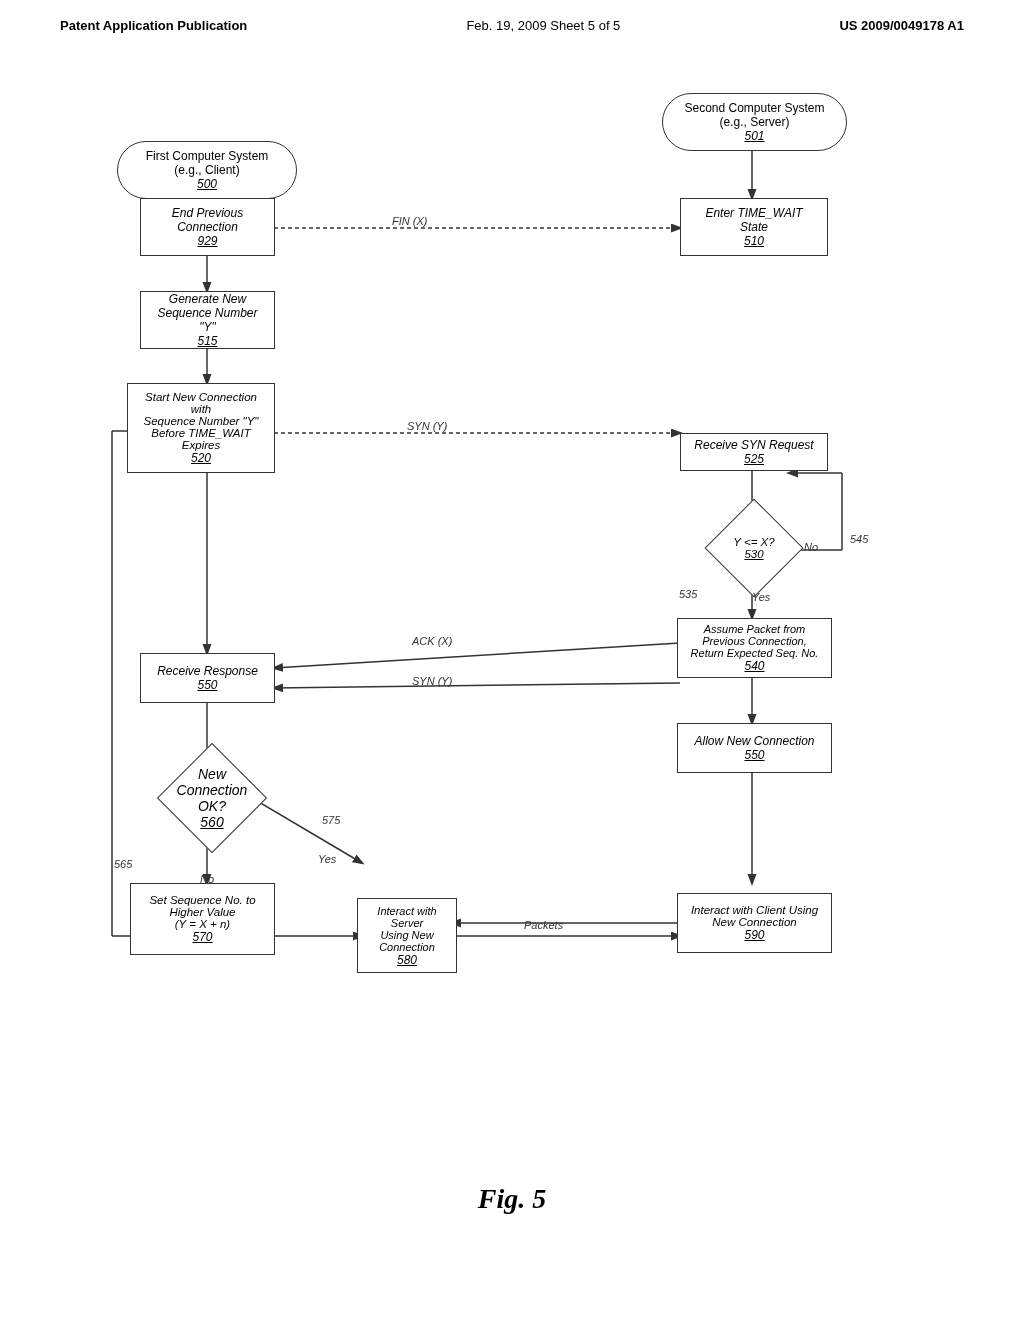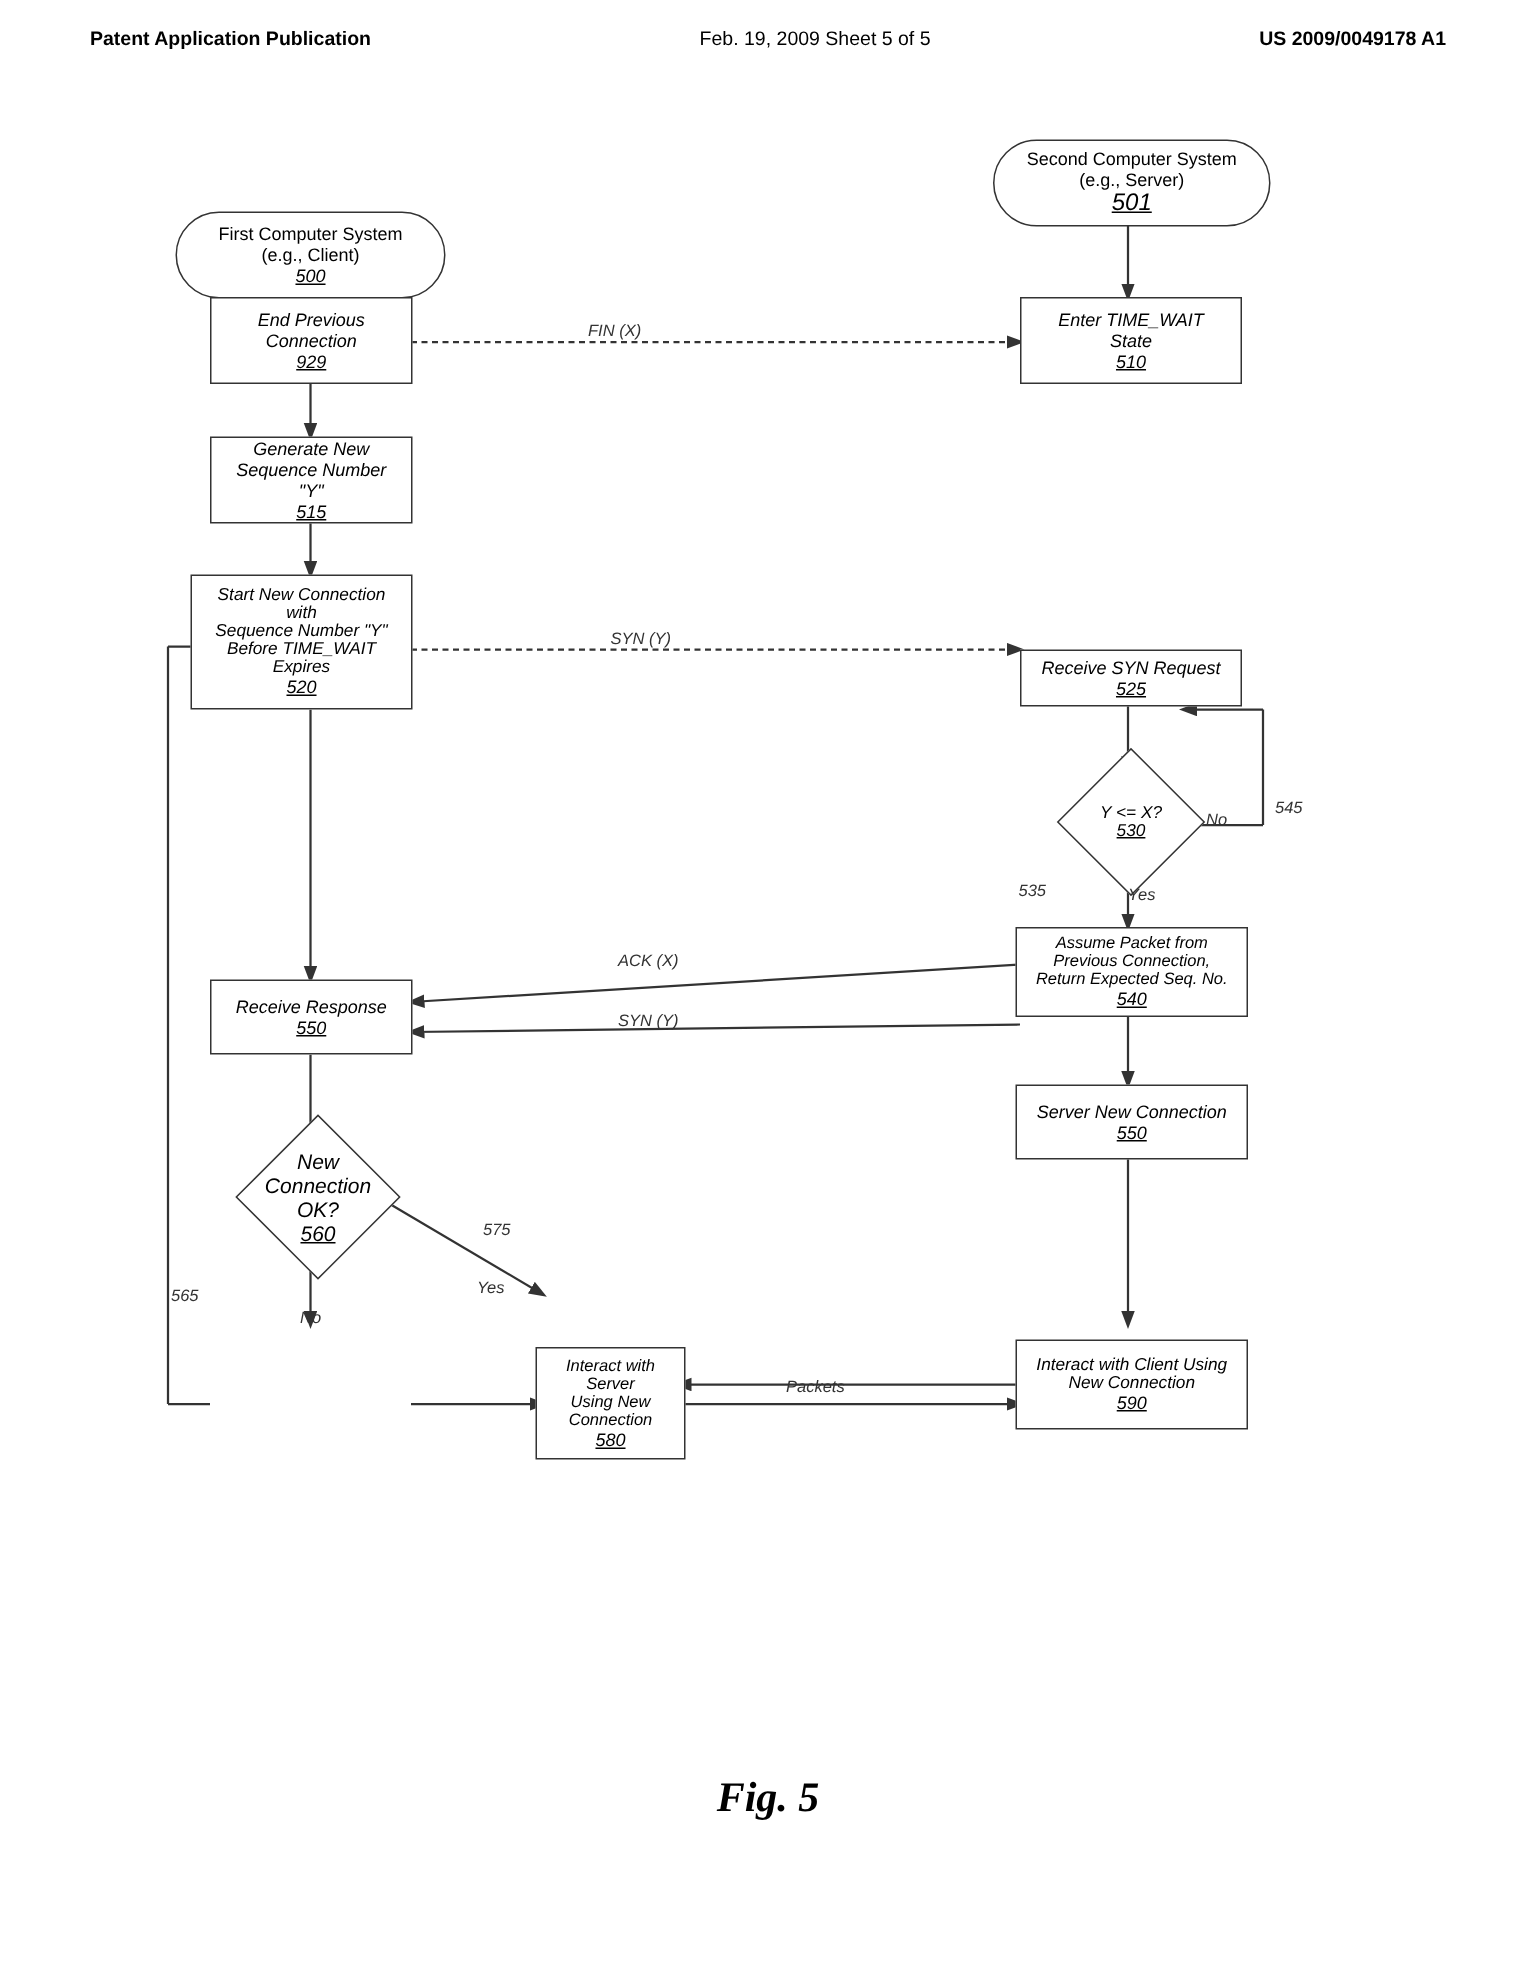--- a/index.html
+++ b/index.html
@@ -171,21 +171,21 @@
     </defs>
   </svg>
 
   <div class="box box-rounded" style="left:65px; top:30px; width:180px; height:58px;margin-top:48px;">
     <span style="font-style:normal; font-size:12px;">First Computer System<br>(e.g., Client)</span>
     <span class="box-number" style="font-size:12px;">500</span>
   </div>
 
   <div class="box box-rounded" style="left:610px; top:30px; width:185px; height:58px;">
     <span style="font-style:normal; font-size:12px;">Second Computer System<br>(e.g., Server)</span>
-    <span class="box-number" style="font-size:16px;">501</span>
+    <span class="box-number" style="font-size:12px;">501</span>
   </div>
 
   <div class="box" style="left:88px; top:135px; width:135px; height:58px;">
     <span>End Previous Connection</span>
     <span class="box-number">929</span>
   </div>
 
   <div class="label-text" style="left:340px; top:152px;">FIN (X)</div>
 
   <div class="box" style="left:628px; top:135px; width:148px; height:58px;">
@@ -234,40 +234,44 @@
   <div class="label-text" style="left:360px; top:572px;">ACK (X)</div>
 
   <div class="label-text" style="left:360px; top:612px;">SYN (Y)</div>
 
   <div class="box" style="left:88px; top:590px; width:135px; height:50px;">
     <span>Receive Response</span>
     <span class="box-number">550</span>
   </div>
 
   <div class="box" style="left:625px; top:660px; width:155px; height:50px;">
-    <span>Server New Connection</span>
+    <span>Allow New Connection</span>
     <span class="box-number">550</span>
   </div>
 
   <div class="diamond" style="left:110px; top:695px; width:100px; height:80px;">
     <div class="diamond-inner" style="width:78px; height:78px;"></div>
     <div class="diamond-text" style="white-space:normal; width:80px; text-align:center; font-size:14px;">
       <span>New<br>Connection OK?</span><br>
       <span class="box-number">560</span>
     </div>
   </div>
 
   <div class="label-text" style="left:62px; top:795px;">565</div>
 
   <div class="label-text" style="left:148px; top:810px;">No</div>
 
   <div class="label-text" style="left:270px; top:751px;">575</div>
 
   <div class="label-text" style="left:266px; top:790px;">Yes</div>
 
+  <div class="box" style="left:78px; top:820px; width:145px; height:72px;">
+    <span style="font-size:11.5px;">Set Sequence No. to<br>Higher Value<br>(Y = X + n)</span>
+    <span class="box-number">570</span>
+  </div>
 
   <div class="box" style="left:305px; top:835px; width:100px; height:75px;">
     <span style="font-size:11px;">Interact with Server<br>Using New<br>Connection</span>
     <span class="box-number">580</span>
   </div>
 
   <div class="label-text" style="left:472px; top:856px;">Packets</div>
 
   <div class="box" style="left:625px; top:830px; width:155px; height:60px;">
     <span style="font-size:11.5px;">Interact with Client Using<br>New Connection</span>

